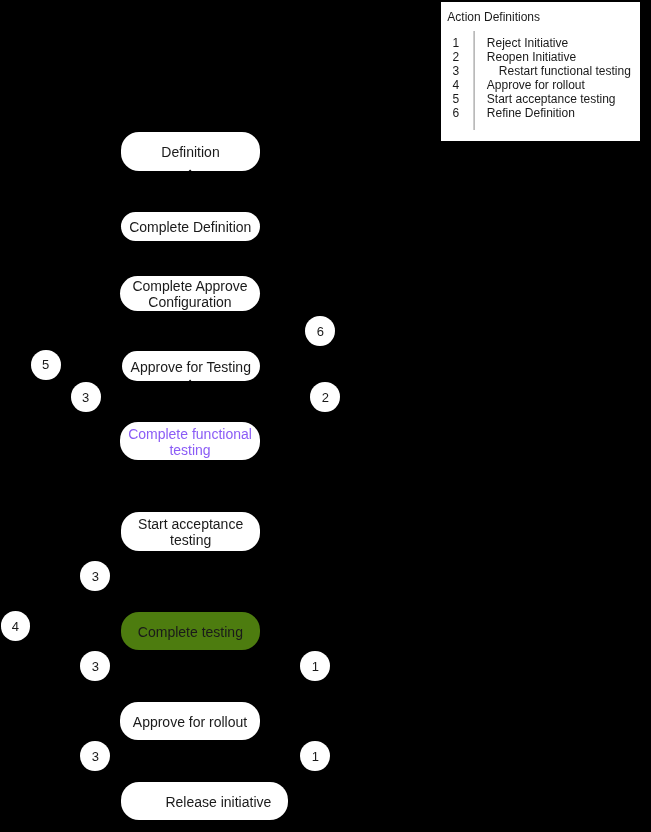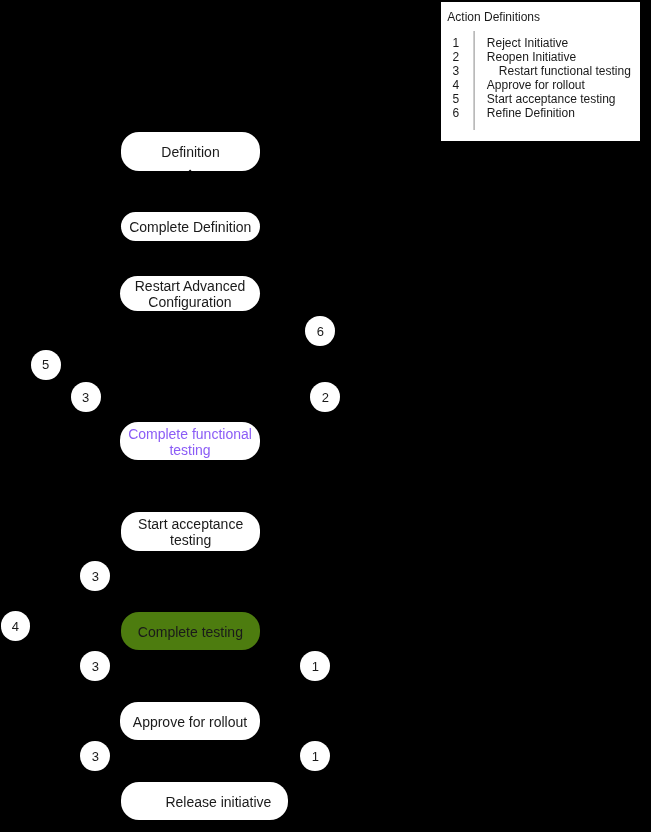--- a/index.html
+++ b/index.html
@@ -48,22 +48,23 @@
       <path d="M315 652 V440" fill="none" stroke="#000000" stroke-width="1"></path>
       <path d="M95 742 V721" fill="none" stroke="#000000" stroke-width="1"></path>
       <path d="M315 742 V440" fill="none" stroke="#000000" stroke-width="1"></path>
     </svg>
   <svg id="tips" viewBox="0 0 651 832">
       <path d="M188.4 171.3 L190.1 169.6 L191.8 171.3 Z" fill="#000000"></path>
       <path d="M188.6 381.2 L190.1 379.6 L191.6 381.2 Z" fill="#000000"></path>
     </svg>
 <div class="node" style="left: 121px; top: 132px; width: 139px; height: 39px; background: rgb(255, 255, 255); color: rgb(26, 26, 26);"><span>Definition</span></div>
     <div class="node" style="left: 120.5px; top: 211.5px; width: 139.5px; height: 29px; background: rgb(255, 255, 255); color: rgb(26, 26, 26);"><span>Complete Definition</span></div>
-    <div class="node" style="left: 120px; top: 275.6px; width: 140px; height: 35.1px; background: rgb(255, 255, 255); color: rgb(26, 26, 26);"><span>Restart Advanced
+    <div class="node" style="left: 120px; top: 275.6px; width: 140px; height: 35.1px; background: rgb(255, 255, 255); color: rgb(26, 26, 26);"><span>Complete Approve
 Configuration</span></div>
+    <div class="node" style="left: 121.5px; top: 350.5px; width: 138.5px; height: 30.5px; background: rgb(255, 255, 255); color: rgb(26, 26, 26);"><span>Approve for Testing</span></div>
     <div class="node" style="left: 120px; top: 421.5px; width: 140px; height: 38.5px; background: rgb(255, 255, 255); color: #8b5cf6;"><span>Complete functional
 testing</span></div>
     <div class="node" style="left: 121.3px; top: 512px; width: 138.7px; height: 38.5px; background: rgb(255, 255, 255); color: rgb(26, 26, 26);"><span>Start acceptance
 testing</span></div>
     <div class="node" style="left: 120.8px; top: 612px; width: 139.2px; height: 38px; background: #4d7c0f; color: rgb(26, 26, 26);"><span>Complete testing</span></div>
     <div class="node" style="left: 120px; top: 702px; width: 140px; height: 38px; background: rgb(255, 255, 255); color: rgb(26, 26, 26);"><span>Approve for rollout</span></div>
     <div class="node" style="left: 120.8px; top: 782px; width: 139.2px; height: 38px; background: rgb(255, 255, 255); color: rgb(26, 26, 26); padding-left: 28px;"><span>Release initiative</span></div>
     <div class="badge" style="left: 305.4px; top: 316.4px; background: rgb(255, 255, 255); color: rgb(26, 26, 26);">6</div>
     <div class="badge" style="left: 30.8px; top: 349.9px; background: rgb(255, 255, 255); color: rgb(26, 26, 26);">5</div>
     <div class="badge" style="left: 70.8px; top: 382.4px; background: rgb(255, 255, 255); color: rgb(26, 26, 26);">3</div>

